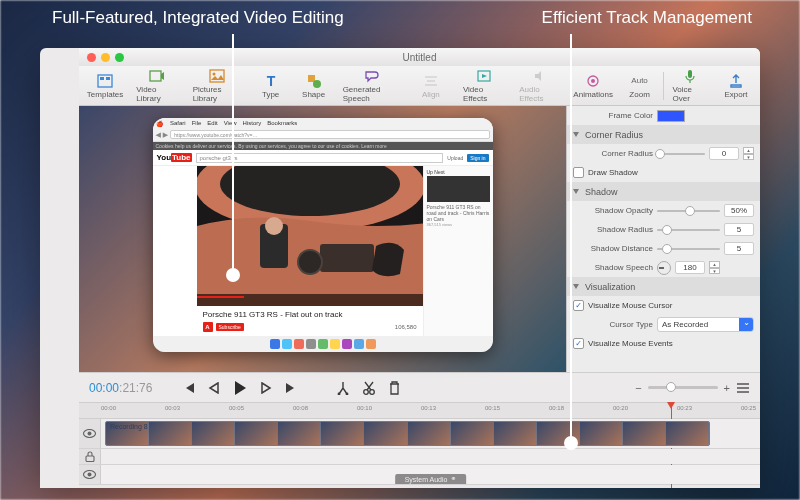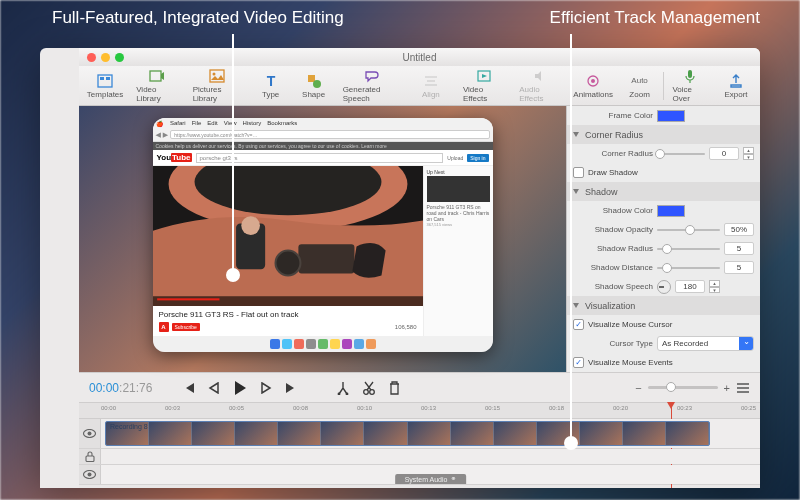--- a/index.html
+++ b/index.html
@@ -1,18 +1,18 @@
 <!DOCTYPE html>
 <html><head>
 <meta charset="utf-8">
 <style>
 * { margin:0; padding:0; box-sizing:border-box; font-family:-apple-system,"Helvetica Neue",Arial,sans-serif; }
 body { width:800px; height:500px; overflow:hidden; position:relative; }
 .bg { position:absolute; inset:0; background:linear-gradient(135deg,#1a2845 0%,#344368 25%,#c6745a 55%,#2a4860 80%,#10253c 100%); filter:blur(1px); }
-.callouts { position:absolute; top:8px; left:0; right:4px; display:flex; justify-content:space-between; padding:0 36px 0 52px; color:#fff; font-size:17px; font-weight:300; z-index:50; }
+.callouts { position:absolute; top:8px; left:0; right:12px; display:flex; justify-content:space-between; padding:0 36px 0 52px; color:#fff; font-size:17px; font-weight:300; z-index:50; }
 .pin { position:absolute; width:2px; background:#fff; z-index:49; }
 .pin.left { left:232px; top:34px; height:238px; }
 .pin.right { left:570px; top:34px; height:406px; }
 .dot { position:absolute; width:14px; height:14px; border-radius:50%; background:#fff; z-index:49; }
 .dot.left { left:226px; top:268px; }
 .dot.right { left:564px; top:436px; }
 .window { position:absolute; top:48px; left:40px; width:720px; height:440px; background:#eceaea; border-radius:6px 6px 0 0; box-shadow:0 10px 40px rgba(0,0,0,.4); display:flex; flex-direction:column; overflow:hidden;padding-left:39px; }
 .titlebar { height:18px; background:linear-gradient(#f7f6f6,#e4e2e2); display:flex; align-items:center; padding:0 8px; font-size:10px; color:#6b6b6b; position:relative; }
 .traffic { display:flex; gap:5px; }
 .tl { width:9px; height:9px; border-radius:50%; }
@@ -40,21 +40,21 @@
 .vid svg { width:100%; height:100%; }
 .ytinfo { padding:4px 6px; background:#fff; }
 .ytinfo .vt { font-size:8px; color:#222; }
 .ytmeta { display:flex; align-items:center; gap:3px; margin-top:3px; }
 .chlogo { width:10px; height:10px; background:#e62117; color:#fff; font-size:6px; font-weight:bold; display:flex; align-items:center; justify-content:center; border-radius:1px; }
 .sub { background:#e62117; color:#fff; font-size:5px; padding:1px 3px; border-radius:1px; }
 .views { margin-left:auto; font-size:6px; color:#666; }
 .side { width:70px; background:#fafafa; border-left:1px solid #eee; padding:3px; font-size:5px; color:#666; }
 .side .st { color:#333; margin-bottom:1px; }
 .ytbody { display:flex; }
-.ytleft { flex:1; }
+.ytleft { flex:1;margin-left:44px; }
 .dock { height:16px; background:rgba(230,230,230,.6); display:flex; align-items:center; justify-content:center; gap:2px; }
 .dock .di { width:10px; height:10px; border-radius:2px; }
 .inspector { width:194px; background:#ececec; border-left:1px solid #c7c5c5; overflow:hidden; font-size:9px; color:#3c3c3c; }
 .irow { display:flex; align-items:center; height:19px; padding:0 6px; gap:4px; }
 .irow.hd { background:#dedddd; font-size:9px; color:#555; }
 .irow .lbl { width:80px; text-align:right; font-size:8px; color:#555; }
 .tri { display:inline-block; width:0; height:0; border-left:3px solid transparent; border-right:3px solid transparent; border-top:5px solid #7a7a7a; margin-right:2px; }
 .swatch { width:28px; height:12px; border:1px solid #aaa; }
 .slider { flex:1; height:2px; background:#bdbdbd; position:relative; border-radius:1px; }
 .slider .knob { position:absolute; top:-4px; width:10px; height:10px; background:#fff; border:1px solid #aaa; border-radius:50%; }
@@ -321,24 +321,20 @@
         </div>
       <div class="irow">
           <div class="cb"></div>
           <span style="font-size:8px">Draw Shadow</span>
         </div>
       <div class="irow hd">
           <span class="tri"></span>
           <span>Shadow</span>
         </div>
       <div class="irow">
-          <div class="lbl">Shadow Color</div>
-          <div class="swatch" style="background:#2f55ff"></div>
-        </div>
-      <div class="irow">
           <div class="lbl">Shadow Opacity</div>
           <div class="slider">
             <div class="knob" style="left:45%"></div>
           </div>
           <div class="val">50%</div>
         </div>
       <div class="irow">
           <div class="lbl">Shadow Radius</div>
           <div class="slider">
             <div class="knob" style="left:8%"></div>

